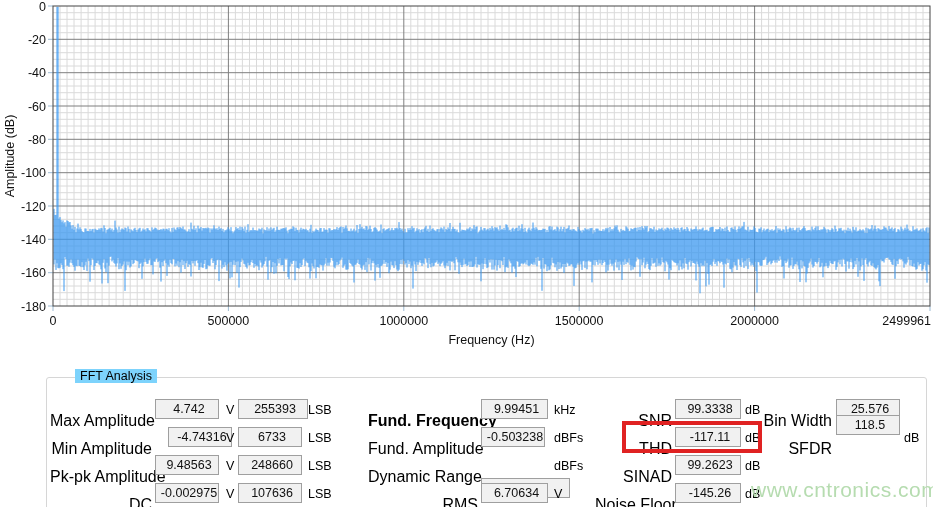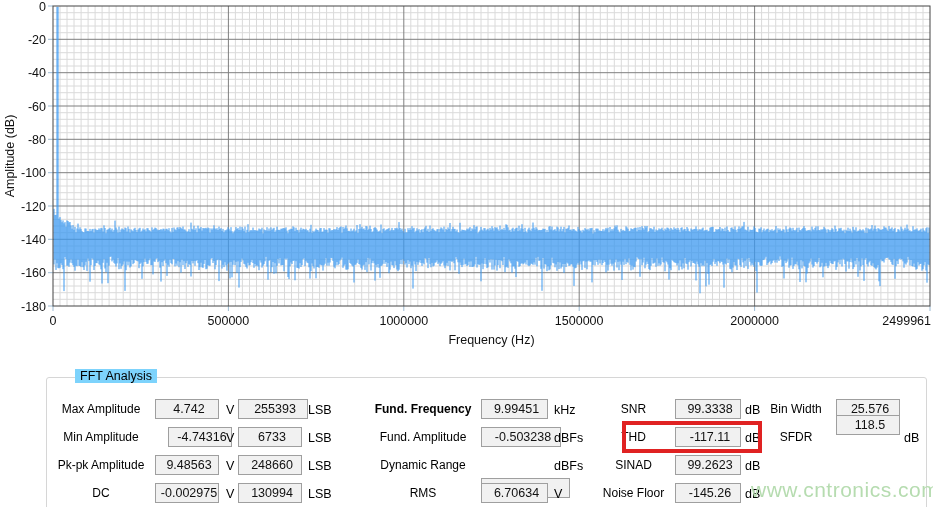--- a/index.html
+++ b/index.html
@@ -12,22 +12,22 @@
   #fft-chart .tick{font-size:12.5px;fill:#111;}
   #fft-chart .axis-title{font-size:12.5px;fill:#111;}
 
   
   .groupbox{position:absolute;left:46px;top:377px;width:879px;height:200px;
             border:1px solid #d6d6d6;border-radius:3px;background:#fff;}
   .groupbox-title{position:absolute;left:28px;top:-9px;background:#7dd3fc;padding:0 5px;
                   font-size:12.5px;color:#000;white-space:nowrap;}
 
   
-  .fld-label{position:absolute;height:20px;line-height:20px;font-size:12px;color:#000;
-             text-align:center;white-space:nowrap;}
+  .fld-label{position:absolute;height:20px;line-height:20px;font-size:16px;color:#000;
+             text-align:right;white-space:nowrap;margin-top:12px;}
   .fld-label.bold{font-weight:bold;}
   .vbox{position:absolute;height:20px;box-sizing:border-box;background:#f1f1f1;
         border:1px solid #9f9f9f;overflow:hidden;}
   .vbox span{display:block;padding:2px 0 0 4px;font-size:12.5px;color:#111;white-space:nowrap;text-align:center;}
   .unit{position:absolute;height:20px;line-height:21px;font-size:12.5px;color:#000;white-space:nowrap;}
 
   
   .thd-highlight{position:absolute;left:622px;top:421px;width:140px;height:32px;
                  box-sizing:border-box;border:4px solid #e02222;z-index:5;}
 
@@ -103,35 +103,35 @@
       </span>
     <span class="unit" style="left:308px;top:456px">LSB</span>
   </div>
   <div>
     <span class="fld-label" style="left:50px;top:483px;width:102px">DC</span>
     <span class="vbox" style="left:155px;top:483px;width:64px">
         <span>-0.002975</span>
       </span>
     <span class="unit" style="left:226px;top:484px">V</span>
     <span class="vbox" style="left:238px;top:483px;width:64px">
-        <span>130994</span>
+        <span>107636</span>
       </span>
     <span class="unit" style="left:308px;top:484px">LSB</span>
   </div>
 
   <div>
     <span class="fld-label bold" style="left:368px;top:399px;width:110px">Fund. Frequency</span>
     <span class="vbox" style="left:481px;top:399px;width:67px">
         <span>9.99451</span>
       </span>
     <span class="unit" style="left:554px;top:400px">kHz</span>
   </div>
   <div>
     <span class="fld-label" style="left:368px;top:427px;width:110px">Fund. Amplitude</span>
-    <span class="vbox" style="left:481px;top:427px;width:80px">
+    <span class="vbox" style="left:481px;top:427px;width:64px">
         <span>-0.503238</span>
       </span>
     <span class="unit" style="left:554px;top:428px">dBFs</span>
   </div>
   <div>
     <span class="fld-label" style="left:368px;top:455px;width:110px">Dynamic Range</span>
     <span class="vbox" style="left:481px;top:478px;width:89px">
         <span>100.07</span>
       </span>
     <span class="unit" style="left:554px;top:456px">dBFs</span>

